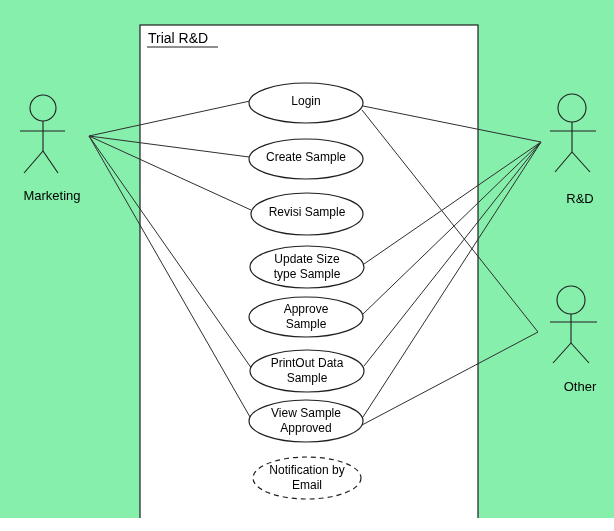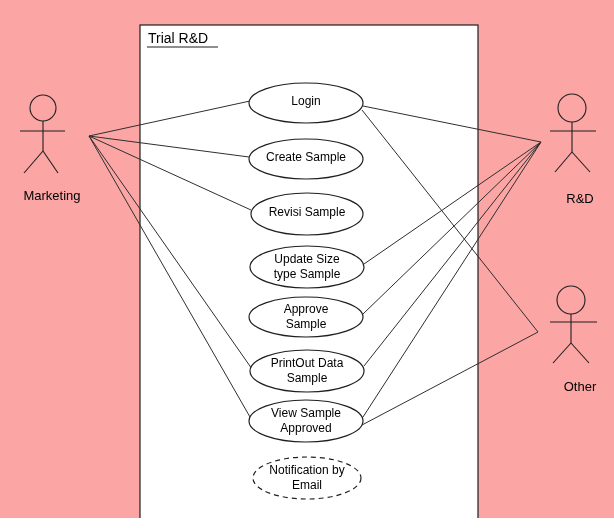--- a/index.html
+++ b/index.html
@@ -5,21 +5,21 @@
   html, body {
     margin: 0;
     padding: 0;
     background: #ffffff;
     font-family: "Liberation Sans", sans-serif;
   }
   .canvas {
     position: relative;
     width: 614px;
     height: 518px;
-    background: #fca5a5;
+    background: #86efac;
     overflow: hidden;
   }
   svg text {
     fill: #000000;
     font-family: "Liberation Sans", sans-serif;
   }
   .uc-label { font-size: 12px; text-anchor: middle; }
   .actor-label { font-size: 13px; text-anchor: middle; }
   .boundary-title { font-size: 14px; }
   .assoc { stroke: #2f2f2f; stroke-width: 1; fill: none; }

